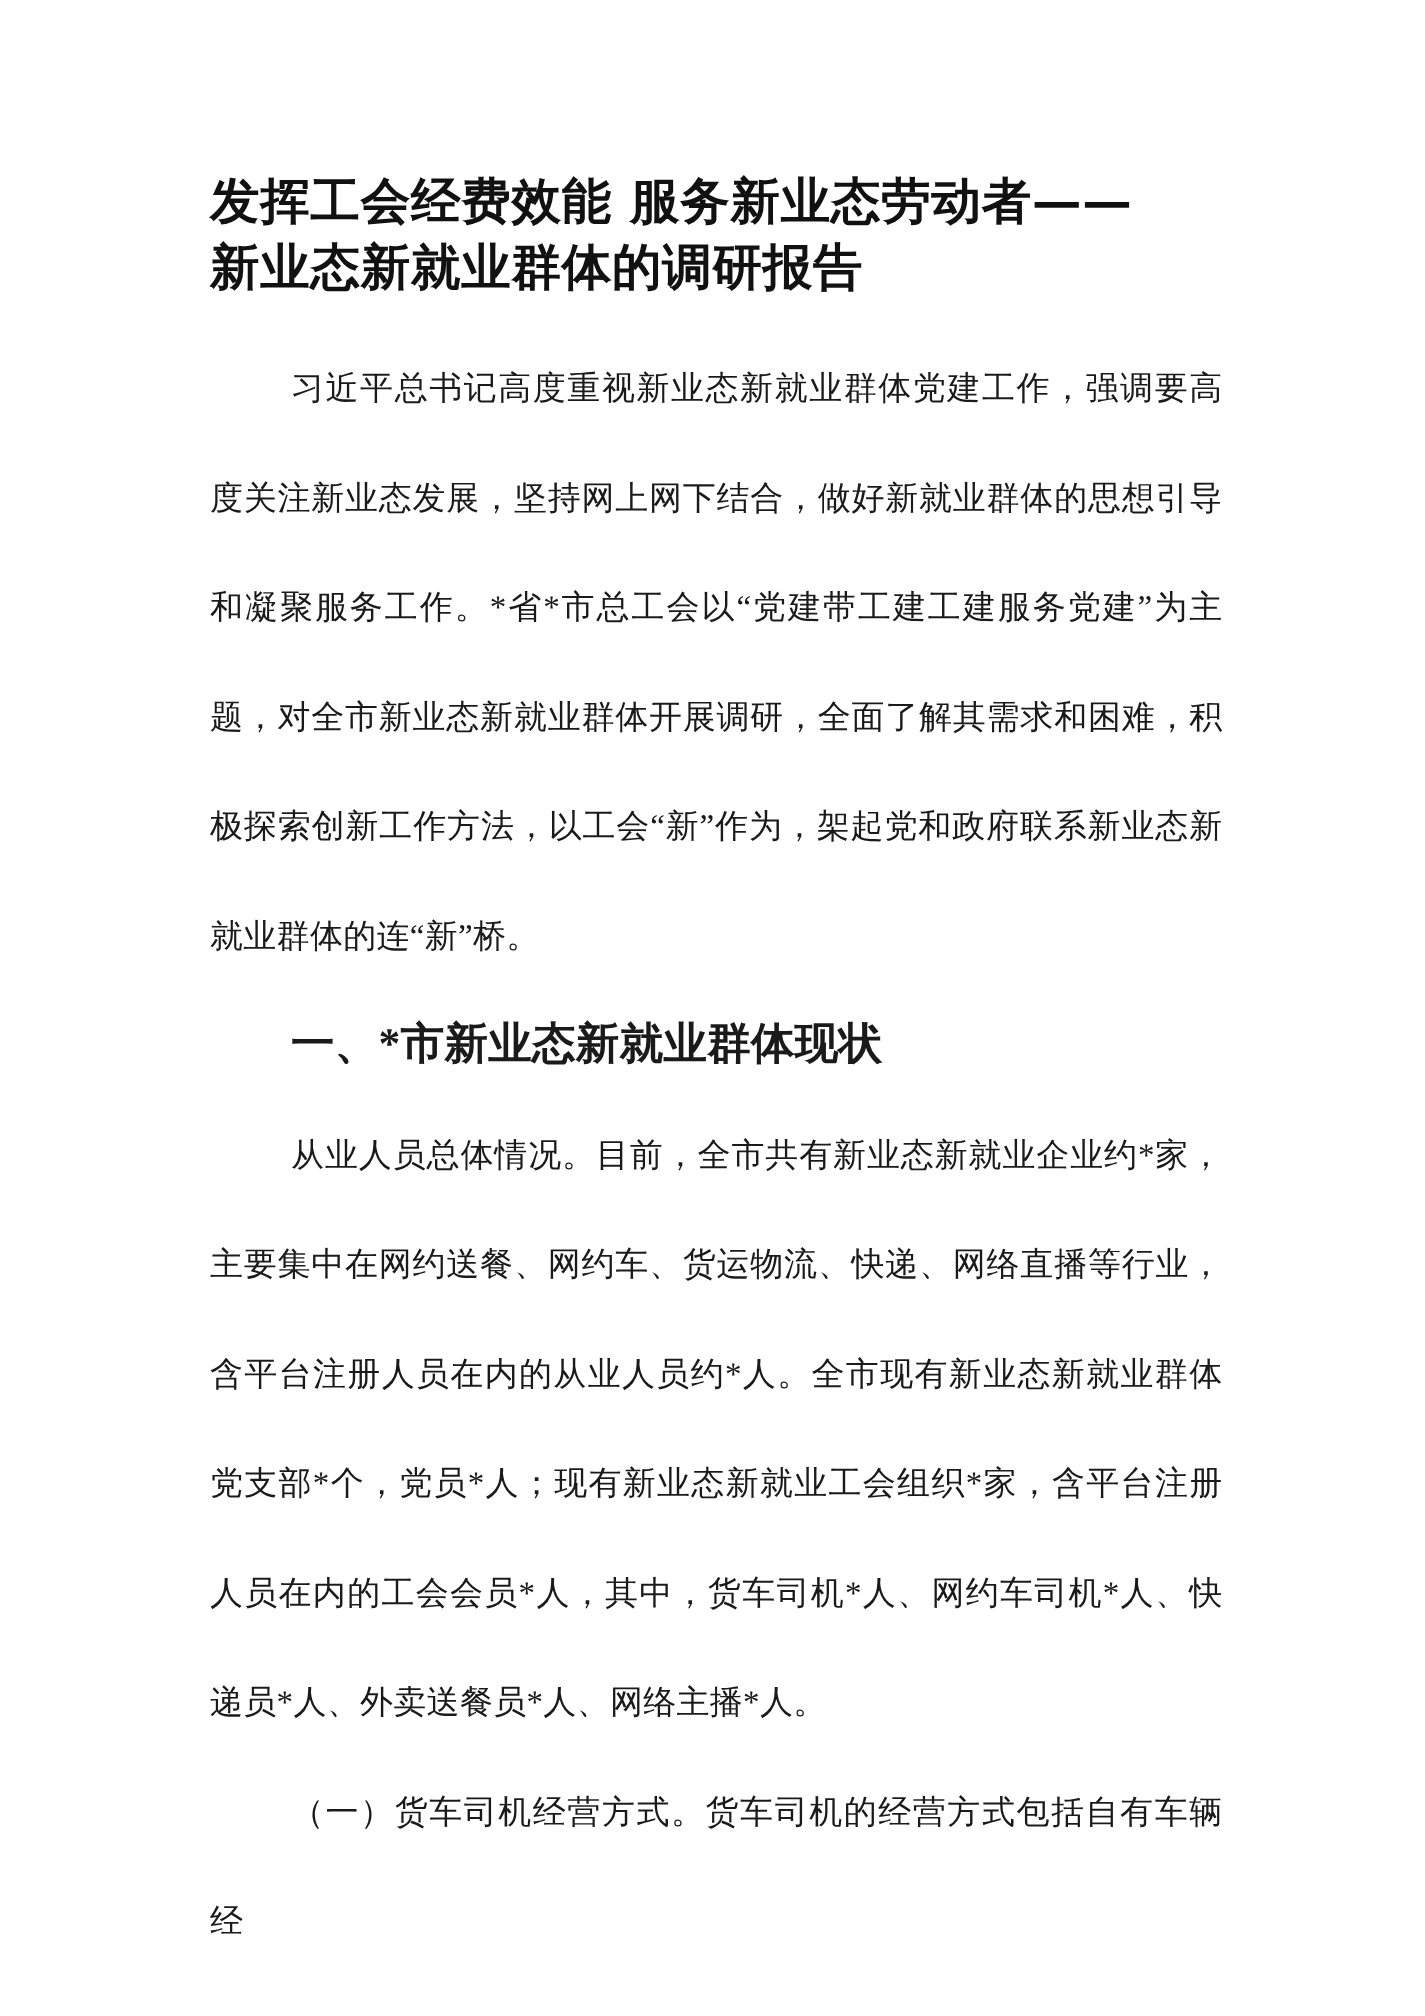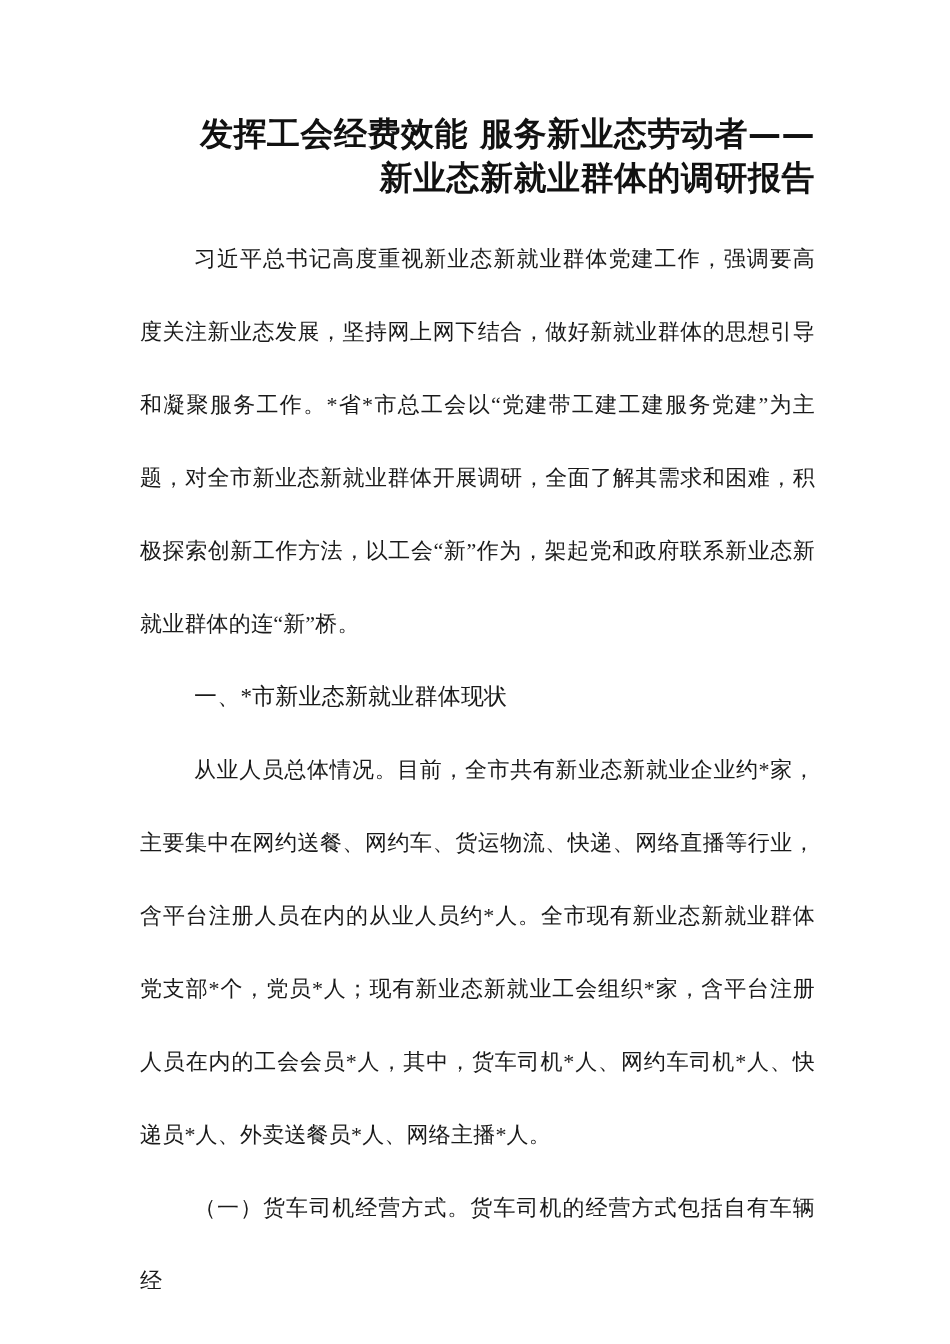--- a/index.html
+++ b/index.html
@@ -25,21 +25,21 @@
     position: absolute;
     left: 140px;
     top: 0;
     width: 675px;
   }
   .doc-title {
     font-family: "DejaVu Serif", "Liberation Serif", serif;
     font-weight: 700;
     font-size: 33px;
     line-height: 44px;
-    text-align: right;
+    text-align: left;
     letter-spacing: 0.5px;
     margin: 0;
     padding-top: 112px;
     color: #111111;
   }
   .title-line {
     display: block;
     white-space: nowrap;
   }
   .para {
@@ -51,26 +51,26 @@
     color: #1a1a1a;
     letter-spacing: 0.2px;
   }
   .para.indent {
     text-indent: 54px;
   }
   .para.lead {
     margin-top: 22px;
   }
   .heading {
-    font-size: 23px;
+    font-size: 29px;
     line-height: 73px;
     margin: 0;
     text-indent: 54px;
     color: #1a1a1a;
-    font-weight: 400;
+    font-weight: 700;
     letter-spacing: 0.2px;
   }
 </style>
 </head>
 <body>
 
 <div class="page">
   <div class="doc-body">
 
     <h1 class="doc-title">

